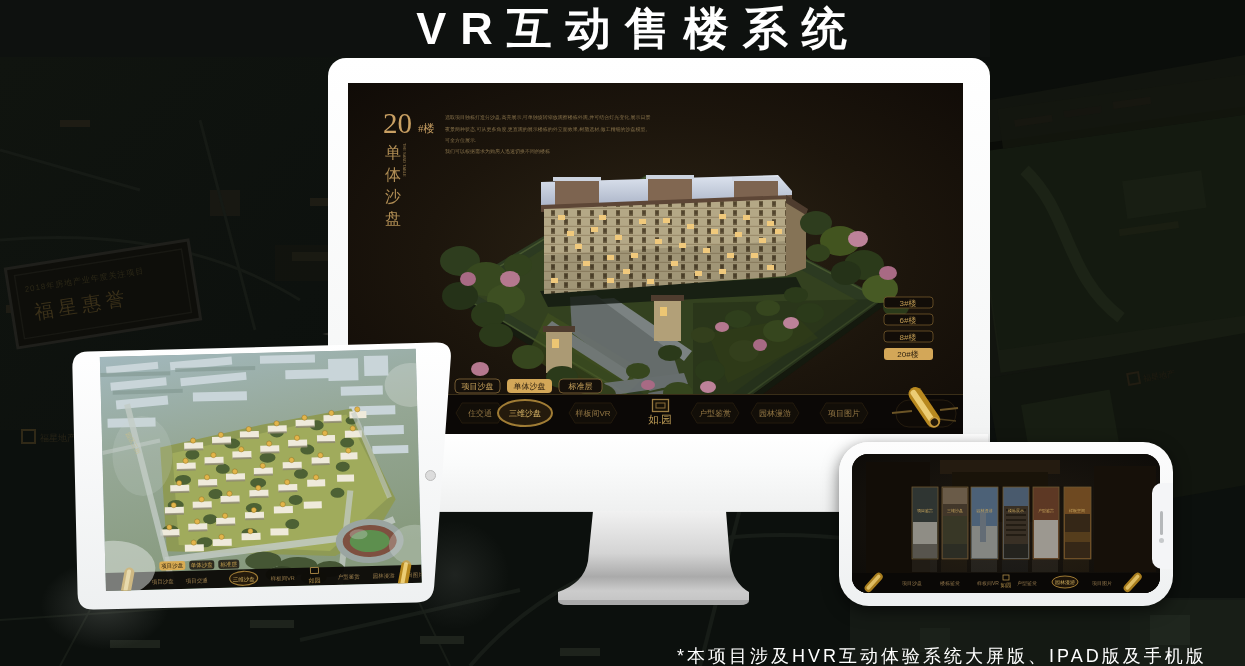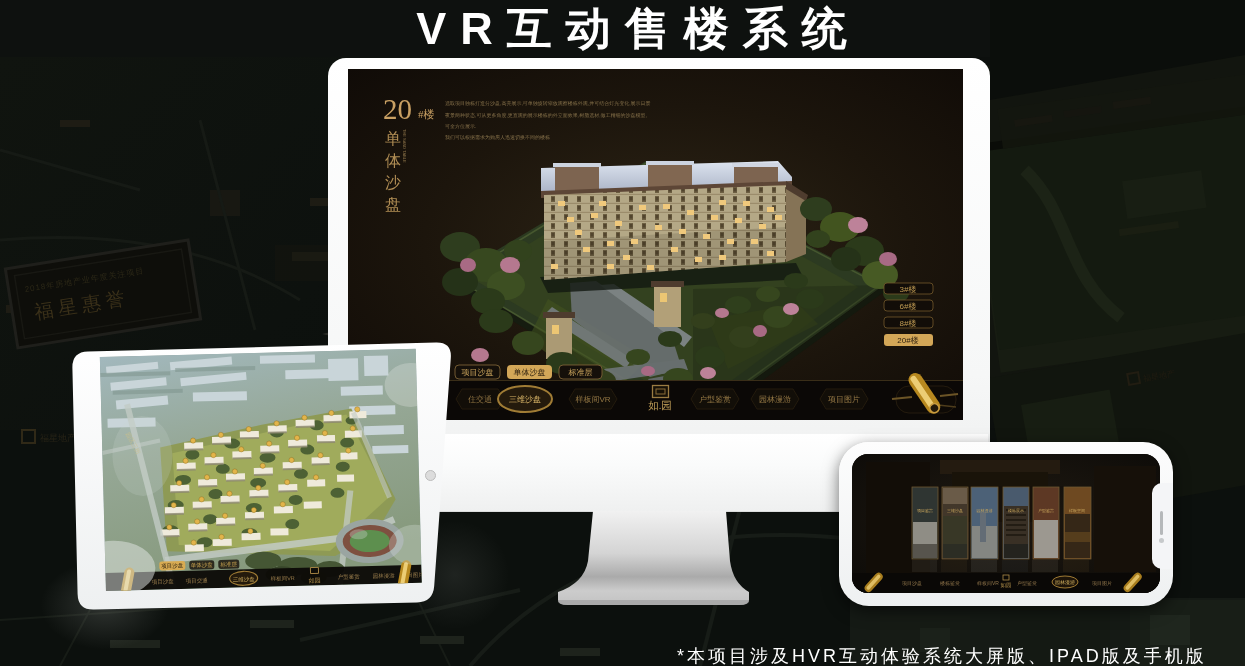--- a/index.html
+++ b/index.html
@@ -107,21 +107,21 @@
     <rect x="1065" y="106" width="38" height="7" fill="#161610"></rect>
     <rect x="1115" y="104" width="38" height="7" fill="#191811"></rect>
   </g>
 </svg>
 </div>
 
 <div class="abs" style="left:16px;top:-1px;width:1245px;text-align:center;color:#ffffff;font-size:45px;font-weight:bold;letter-spacing:14px;">VR互动售楼系统</div>
 
 <div class="abs" style="left:328px;top:58px;width:662px;height:453px;background:linear-gradient(180deg,#ffffff 0%,#f6f7f7 70%,#eceded 100%);border-radius:18px;"></div>
 
-<div class="abs" style="left:348px;top:69px;width:615px;height:351px;background:#ec4899;overflow:hidden;">
+<div class="abs" style="left:348px;top:83px;width:615px;height:351px;background:#ec4899;overflow:hidden;">
 <svg width="615" height="351" viewBox="0 0 615 351">
   <defs>
     <radialGradient id="scrbg" cx="52%" cy="50%" r="72%">
       <stop offset="0%" stop-color="#2e2516"></stop>
       <stop offset="55%" stop-color="#1c150c"></stop>
       <stop offset="100%" stop-color="#100b07"></stop>
     </radialGradient>
     <linearGradient id="roof" x1="0" y1="0" x2="0" y2="1">
       <stop offset="0%" stop-color="#dde4ef"></stop>
           <stop offset="100%" stop-color="#a7b0c4"></stop>

